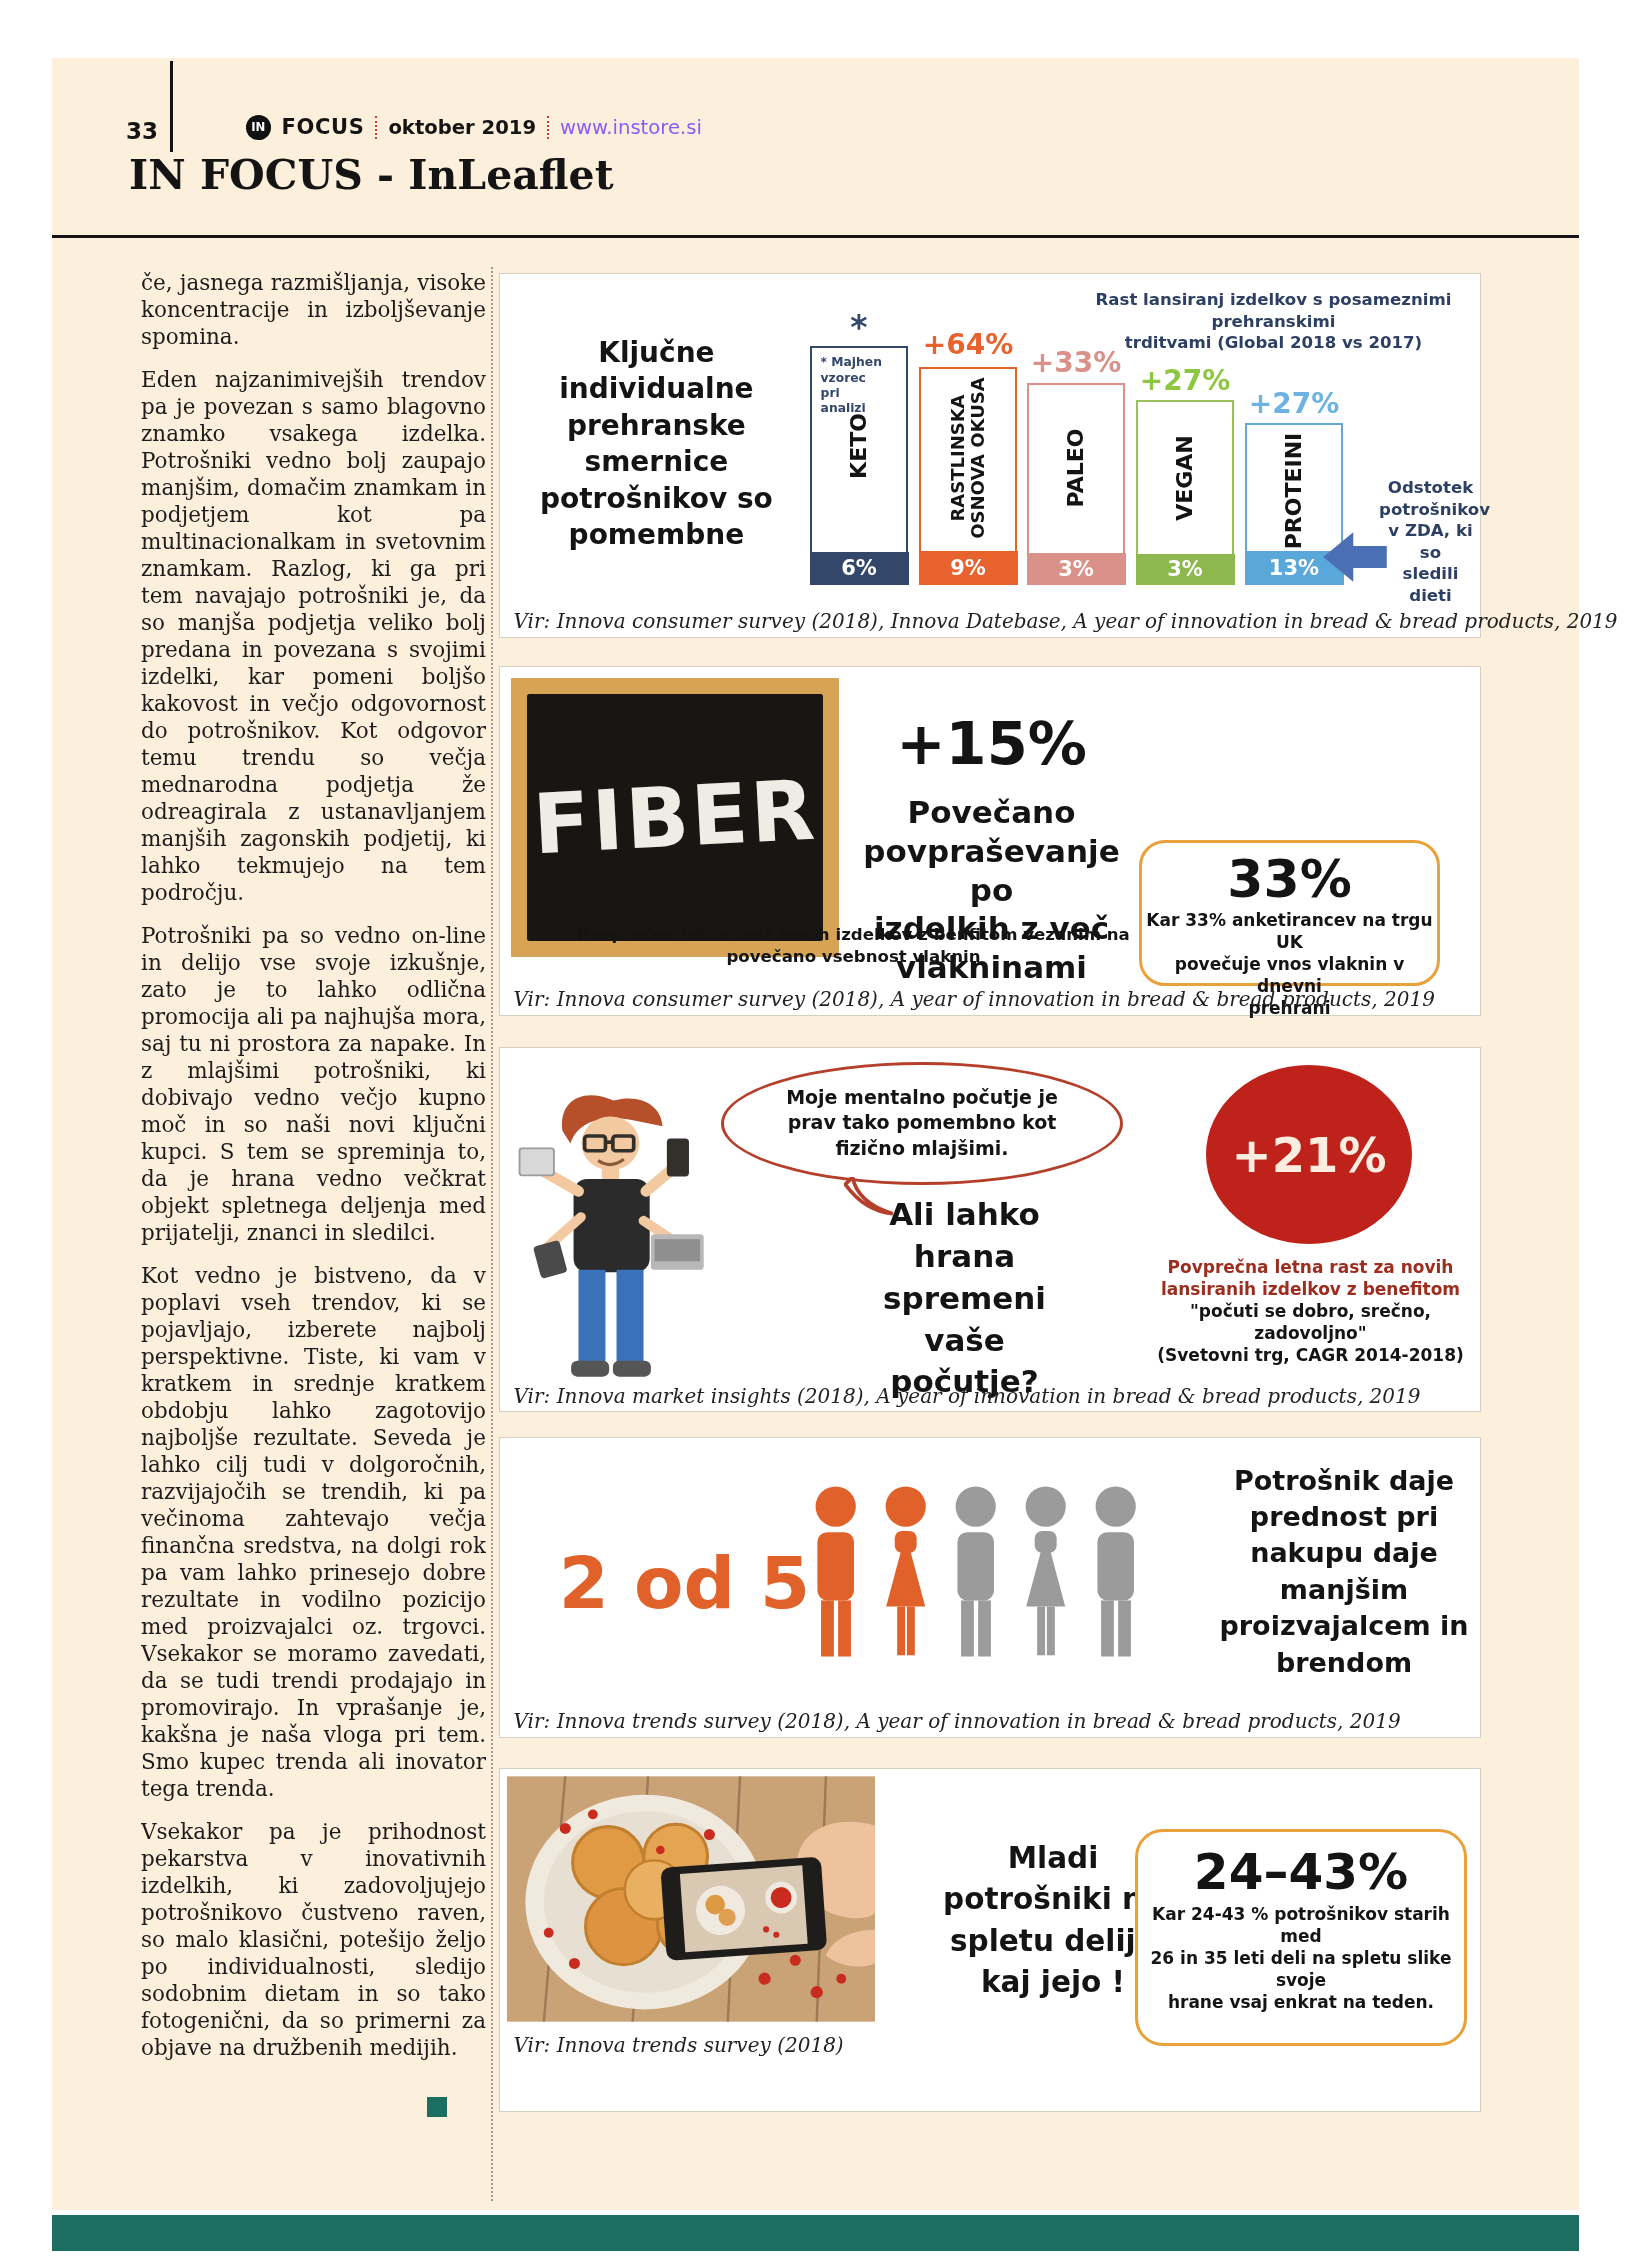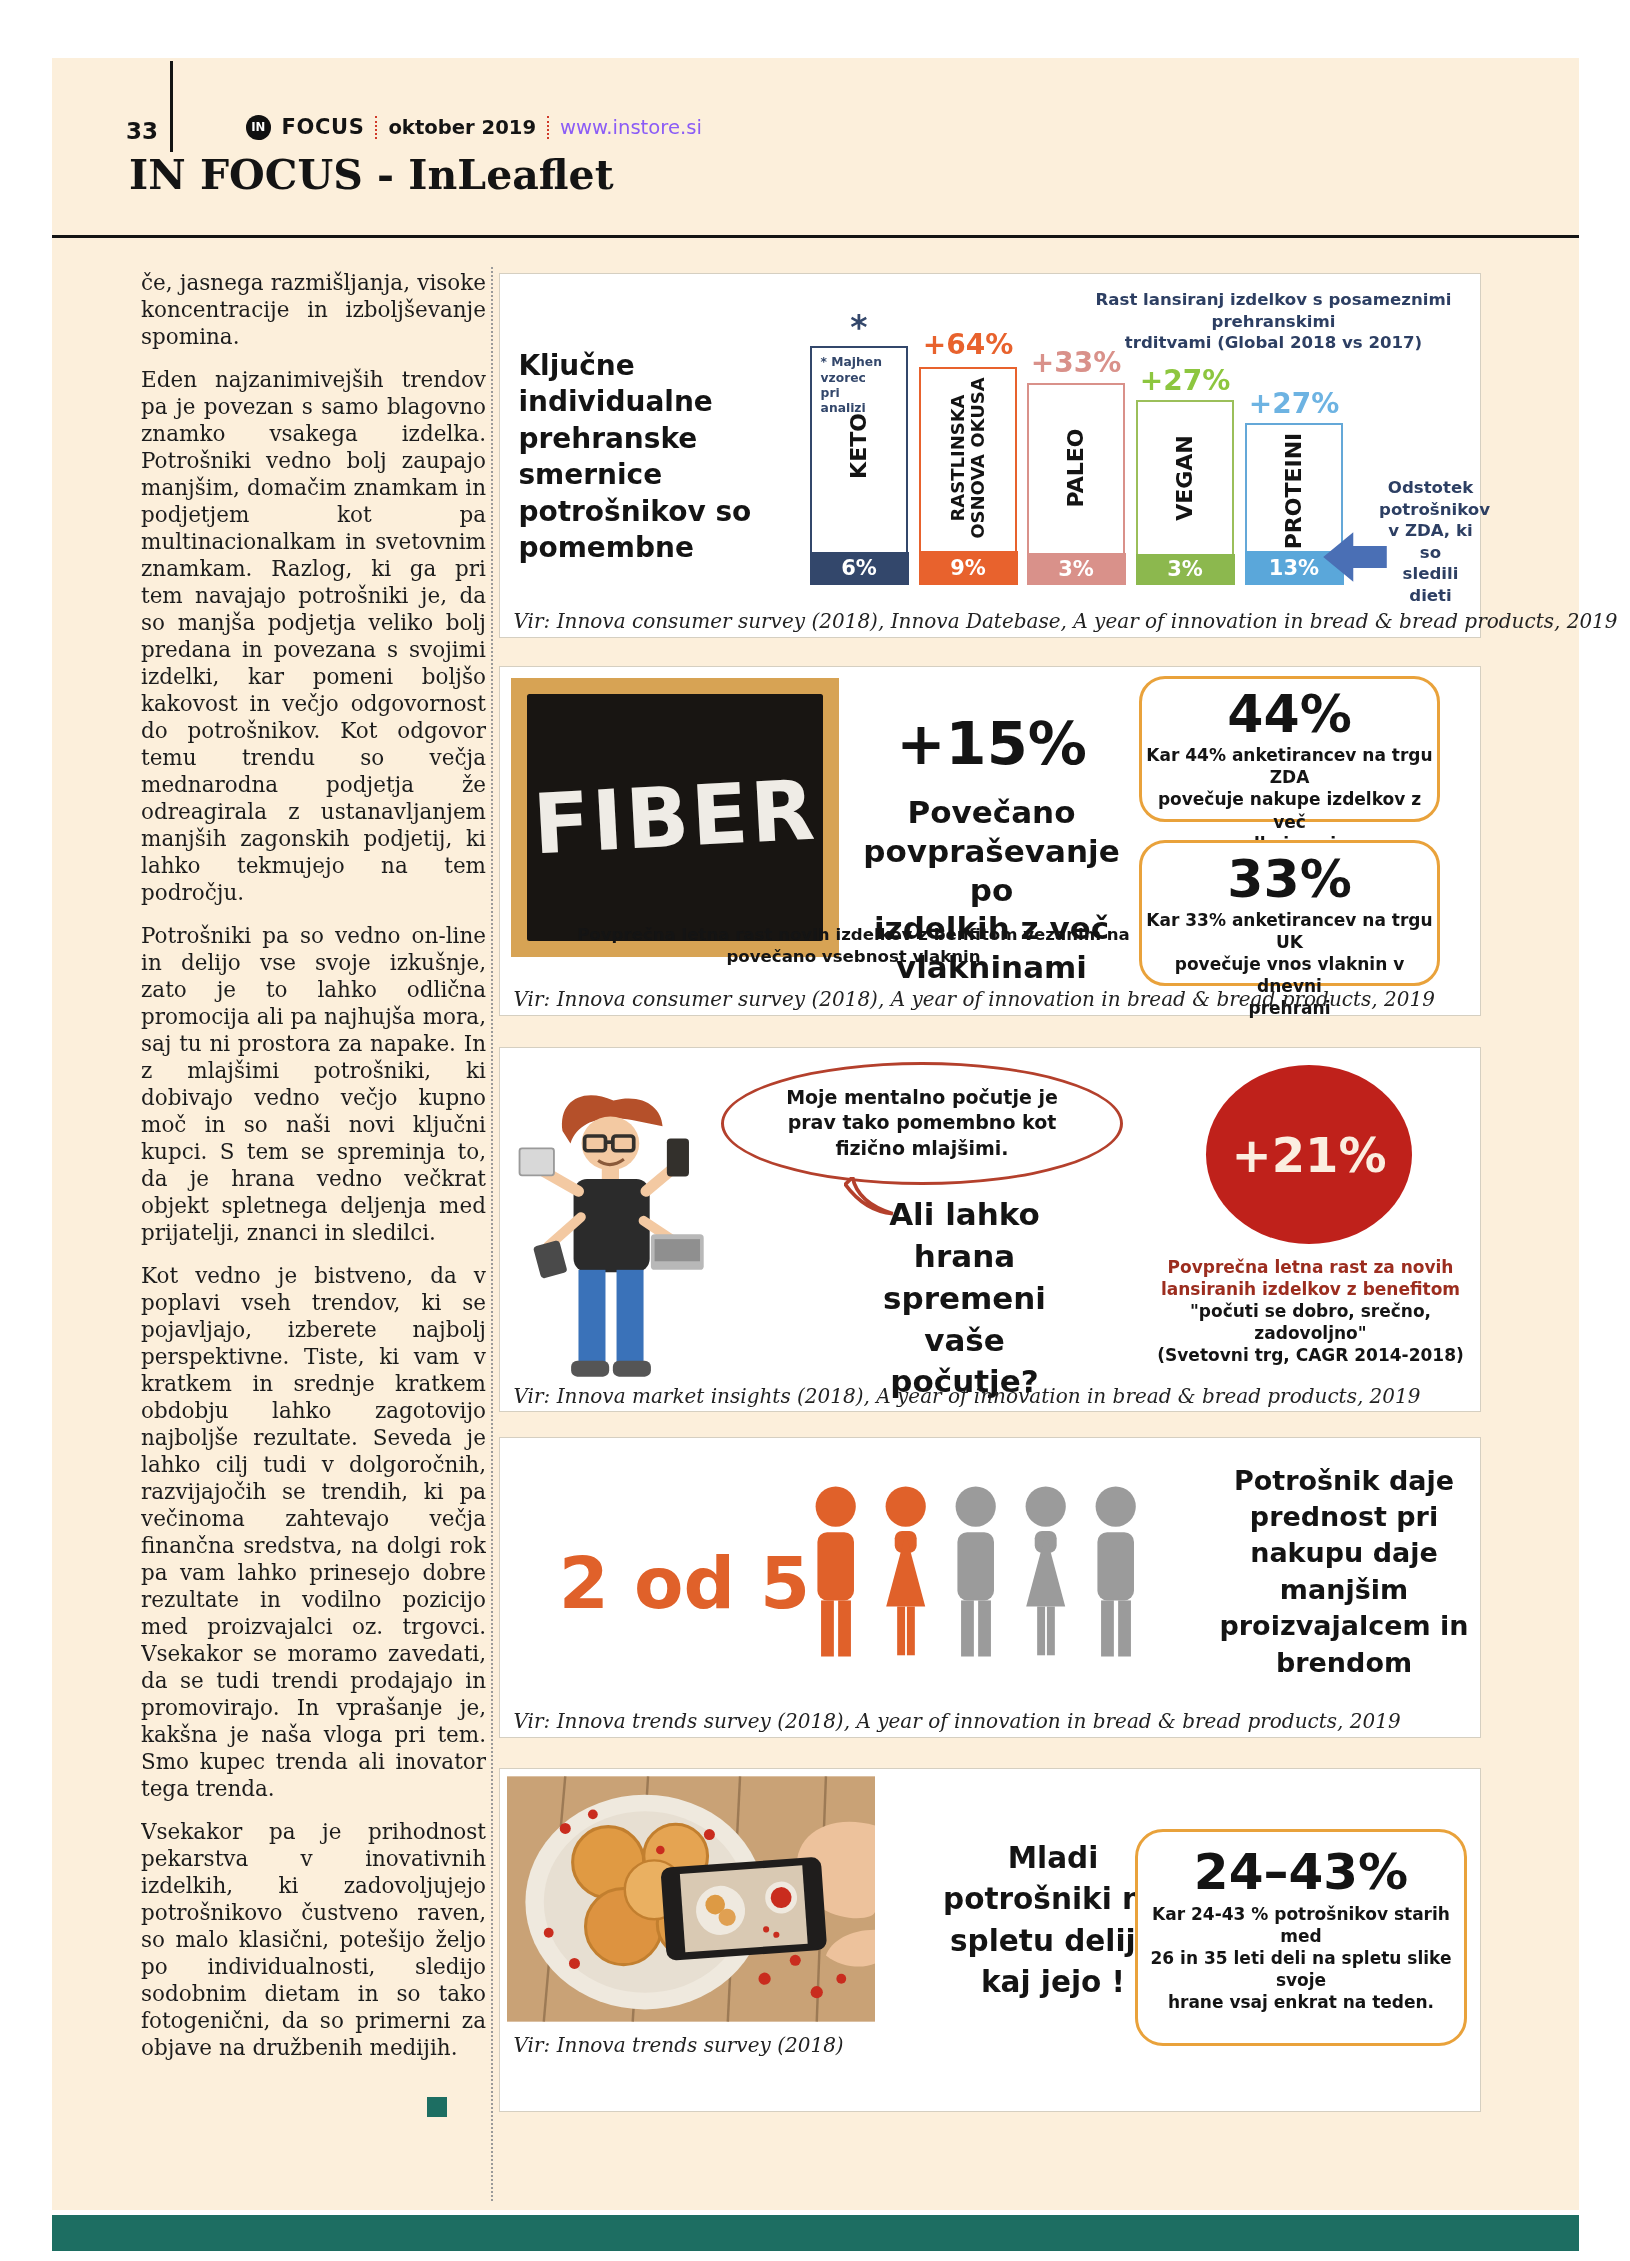--- a/index.html
+++ b/index.html
@@ -27,21 +27,21 @@
   .endmark { position:absolute; left:427px; top:2097px; width:19.6px; height:19.6px; background:#1d6e62; }
   .colsep { position:absolute; left:491px; top:267px; height:1934px; width:0; border-left:2.5px dotted #9a9a9a; }
 
   
   .panel { position:absolute; left:499px; width:982px; background:#ffffff; border:0.6px solid #d5cfc1; }
   .source { position:absolute; left:13.5px; font-family:"DejaVu Serif", serif; font-style:italic; font-size:20px; color:#222; white-space:nowrap; }
   .prl { white-space:pre-line; }
 
   
   .p1 { top:273px; height:365px; }
-  .p1-title { position:absolute; left:18.4px; top:61px; width:276px; font-size:28px; font-weight:bold; line-height:1.3; color:#141414;margin-top:13px; }
+  .p1-title { position:absolute; left:18.4px; top:61px; width:276px; text-align:center; font-size:28px; font-weight:bold; line-height:1.3; color:#141414; }
   .p1-subtitle { position:absolute; left:571px; top:15.3px; width:405px; text-align:center; font-size:16.6px; font-weight:bold; color:#2d3f63; line-height:1.3; }
   .bar { position:absolute; width:98px; background:#fff; border-style:solid; border-width:2.5px; }
   .bar .vlabel { position:absolute; left:50%; top:42%; transform:translate(-50%,-50%) rotate(-90deg); font-weight:bold; font-size:22px; color:#141414; text-align:center; width:196px; line-height:1.1; }
   .bar .fill { position:absolute; left:-2.5px; right:-2.5px; bottom:-2.5px; display:flex; align-items:center; justify-content:center; color:#fff; font-weight:bold; font-size:21px; }
   .growth { position:absolute; width:98px; text-align:center; font-size:28px; font-weight:bold; }
   .keto-note { position:absolute; left:8.6px; top:7.4px; width:64px; font-size:12.3px; font-weight:bold; color:#33476b; line-height:1.25; }
   .arrow-note { position:absolute; left:879px; top:203px; width:103px; text-align:center; font-size:16.6px; font-weight:bold; color:#2d3f63; line-height:1.3; }
   .arrow { position:absolute; left:823px; top:257px; width:64px; height:52px; }
 
   
@@ -169,26 +169,20 @@
         <span class="chalk">FIBER</span>
       </div>
     </div>
     <div class="p2-plus">+15%</div>
     <div class="p2-head prl">Povečano
 povpraševanje po
 izdelkih z več
 vlakninami</div>
     <div class="p2-caption prl">Povprečna letna rast novih izdelkov z benfitom vezanim na
 povečano vsebnost vlaknin</div>
-    <div class="statbox" style="top:8.6px;">
-      <div class="val">44%</div>
-      <div class="txt prl">Kar 44% anketirancev na trgu ZDA
-povečuje nakupe izdelkov z več
-vlkninami</div>
-    </div>
     <div class="statbox" style="top:173px;">
       <div class="val">33%</div>
       <div class="txt prl">Kar 33% anketirancev na trgu UK
 povečuje vnos vlaknin v dnevni
 prehrani</div>
     </div>
     <div class="source" style="top:320px;">Vir: Innova consumer survey (2018), A year of innovation in bread &amp; bread products, 2019</div>
   </div>
 
   <div class="panel p3">

